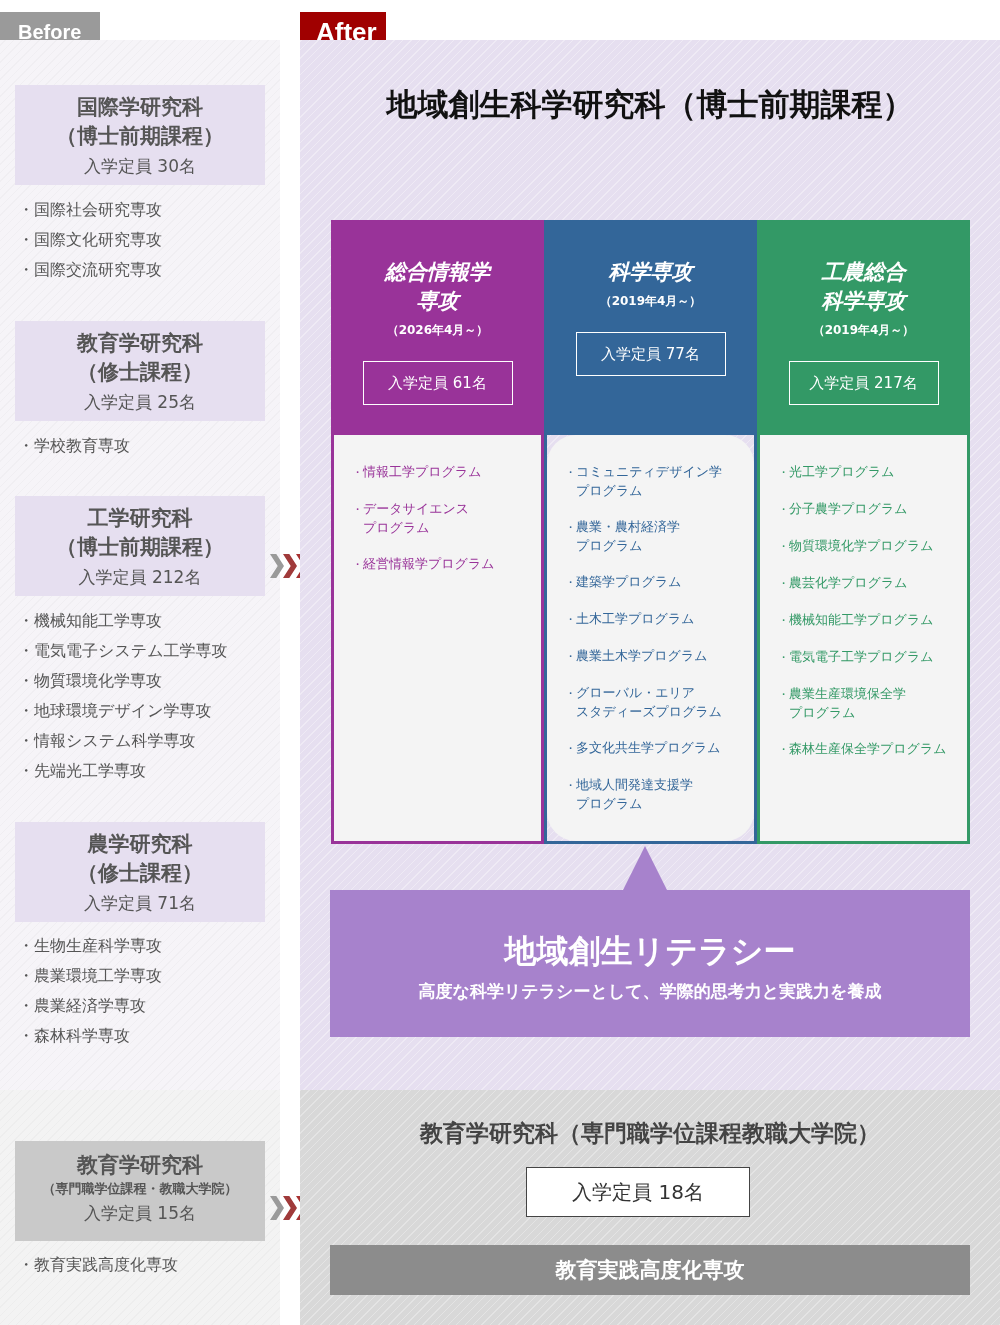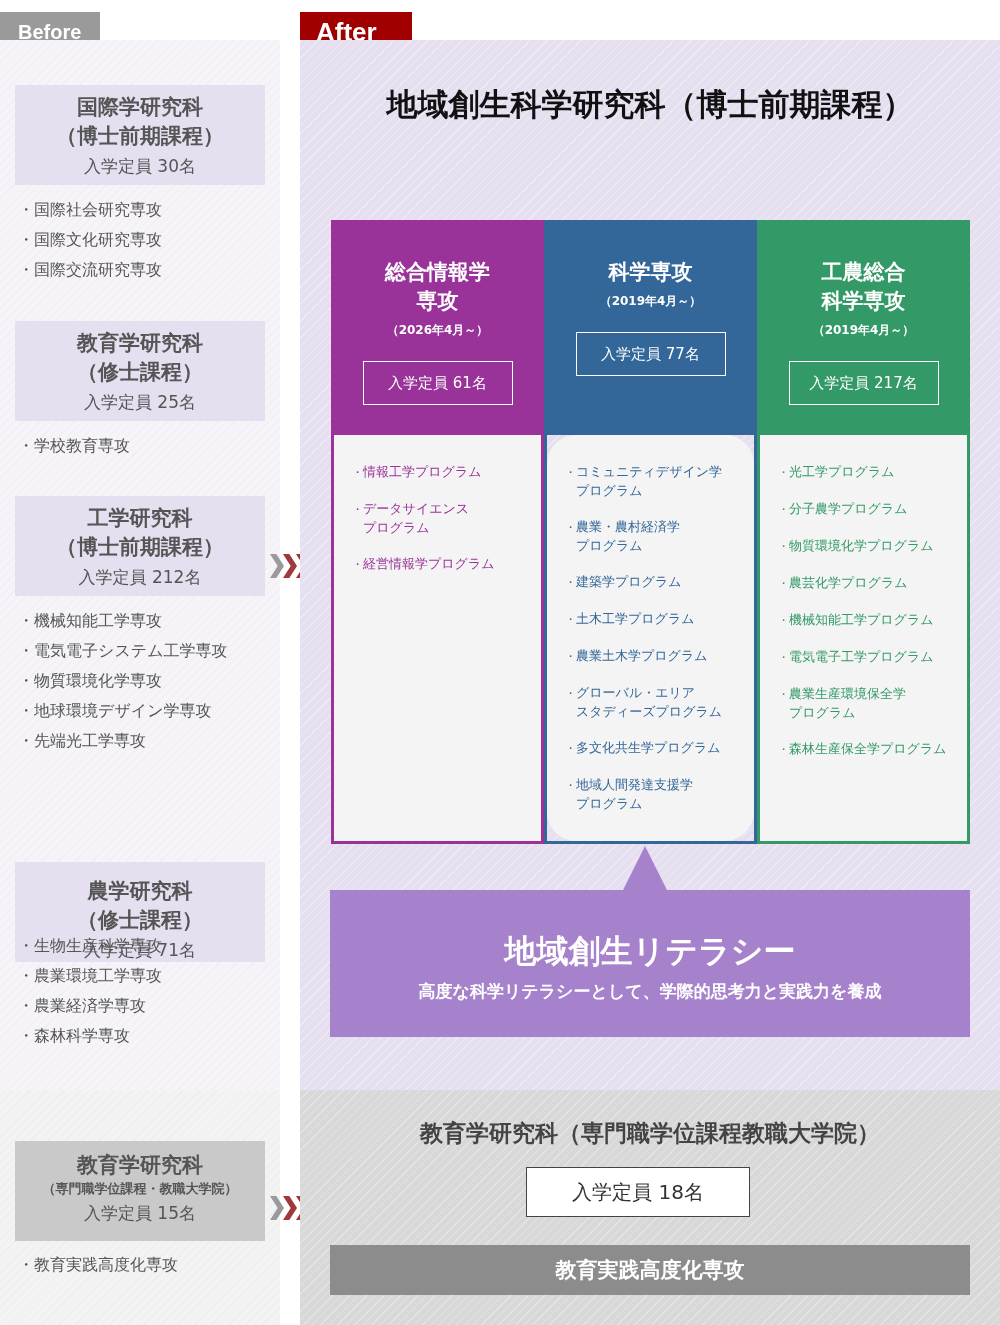--- a/index.html
+++ b/index.html
@@ -4,21 +4,21 @@
 <style>
   * { box-sizing: border-box; margin: 0; padding: 0; }
   body { width: 1000px; height: 1325px; background: #ffffff; font-family: "DejaVu Sans", "Liberation Sans", sans-serif; position: relative; overflow: hidden; }
   .stripe-light { background-color: #f6f4f8; background-image: repeating-linear-gradient(-45deg, rgba(0,0,0,0.025) 0 1px, transparent 1px 6px); }
   .stripe-lav { background-color: #e6dff0; background-image: repeating-linear-gradient(-45deg, rgba(255,255,255,0.35) 0 1px, transparent 1px 6px); }
   .stripe-gray { background-color: #d8d8d8; background-image: repeating-linear-gradient(-45deg, rgba(255,255,255,0.3) 0 1px, transparent 1px 6px); }
   .stripe-gray-l { background-color: #f3f3f3; background-image: repeating-linear-gradient(-45deg, rgba(0,0,0,0.025) 0 1px, transparent 1px 6px); }
 
   .tag { position: absolute; top: 12px; height: 40px; color: #fff; font-weight: bold; font-family: "Liberation Sans", sans-serif; display: flex; align-items: center; }
   .tag-before { left: 0; width: 100px; background: #9a9a9a; font-size: 20px; padding-left: 18px; }
-  .tag-after { left: 300px; width: 112px; background: #a00000; font-size: 26px; padding-left: 16px; }
+  .tag-after { left: 300px; width: 86px; background: #a00000; font-size: 26px; padding-left: 16px; }
 
   
   .before-top { position: absolute; left: 0; top: 40px; width: 280px; height: 1050px; }
   .before-bottom { position: absolute; left: 0; top: 1090px; width: 280px; height: 235px; }
   .old-box { position: absolute; left: 15px; width: 250px; background: #e6dff0; text-align: center; color: #555; }
   .old-box.gray { background: #c9c9c9; }
   .old-title { font-size: 21px; font-weight: bold; line-height: 29px; color: #555; }
   .old-sub { font-size: 13px; font-weight: bold; line-height: 18px; color: #555; }
   .old-cap { font-size: 17px; line-height: 22px; margin-top: 4px; color: #555; }
   .old-list { position: absolute; left: 18px; list-style: none; }
@@ -26,21 +26,21 @@
   .old-list li::before { content: "・"; margin-right: 0px; }
 
   
   .after-top { position: absolute; left: 300px; top: 40px; width: 700px; height: 1050px; }
   .after-bottom { position: absolute; left: 300px; top: 1090px; width: 700px; height: 235px; }
   .main-title { position: absolute; left: 0; width: 700px; top: 44px; text-align: center; font-size: 31px; font-weight: bold; color: #111; }
   .total-badge { position: absolute; left: 224px; top: 100px; width: 225px; height: 50px; background: #a782cc; color: #fff; font-size: 20px; font-weight: bold; display: flex; align-items: center; justify-content: center; }
 
   .col { position: absolute; top: 180px; width: 213px; height: 624px; border: 3px solid; }
   .col-head { height: 212px; text-align: center; color: #fff; padding-top: 35px; }
-  .col-name { font-size: 21px; font-weight: bold; line-height: 29px; }
+  .col-name { font-size: 21px; font-weight: bold; line-height: 29px; font-style: italic; }
   .col-date { font-size: 12px; font-weight: bold; margin-top: 6px; }
   .col-cap { margin: 22px auto 0; width: 150px; height: 44px; border: 1px solid #fff; font-size: 15px; display: flex; align-items: center; justify-content: center; }
   .col-body { height: 406px; background: #f4f4f4; padding: 28px 10px 0 18px; }
   .col-body ul { list-style: none; }
   .col-body li { font-size: 13px; line-height: 18px; margin-bottom: 18px; padding-left: 11px; text-indent: -11px; }
   .col-body li::before { content: "・"; font-size: 11px; }
 
   .literacy { position: absolute; left: 30px; top: 850px; width: 640px; height: 147px; background: #a782cc; color: #fff; text-align: center; }
   .literacy-arrow { position: absolute; left: 323px; top: 806px; width: 0; height: 0; border-left: 22px solid transparent; border-right: 22px solid transparent; border-bottom: 44px solid #a782cc; }
   .lit-title { font-size: 32px; font-weight: bold; margin-top: 40px; }
@@ -83,24 +83,25 @@
   <div class="old-box" style="top:456px;height:100px;padding-top:8px;">
     <div class="old-title">工学研究科</div>
     <div class="old-title">（博士前期課程）</div>
     <div class="old-cap">入学定員 212名</div>
   </div>
   <ul class="old-list" style="top:566px;">
     <li>機械知能工学専攻</li>
     <li>電気電子システム工学専攻</li>
     <li>物質環境化学専攻</li>
     <li>地球環境デザイン学専攻</li>
+    <li>情報システム科学専攻</li>
     <li>先端光工学専攻</li>
   </ul>
 
-  <div class="old-box" style="top:822px;height:100px;padding-top:15px;">
+  <div class="old-box" style="top:782px;height:100px;padding-top:8px;">
     <div class="old-title">農学研究科</div>
     <div class="old-title">（修士課程）</div>
     <div class="old-cap">入学定員 71名</div>
   </div>
   <ul class="old-list" style="top:891px;">
     <li>生物生産科学専攻</li>
     <li>農業環境工学専攻</li>
     <li>農業経済学専攻</li>
     <li>森林科学専攻</li>
   </ul>

